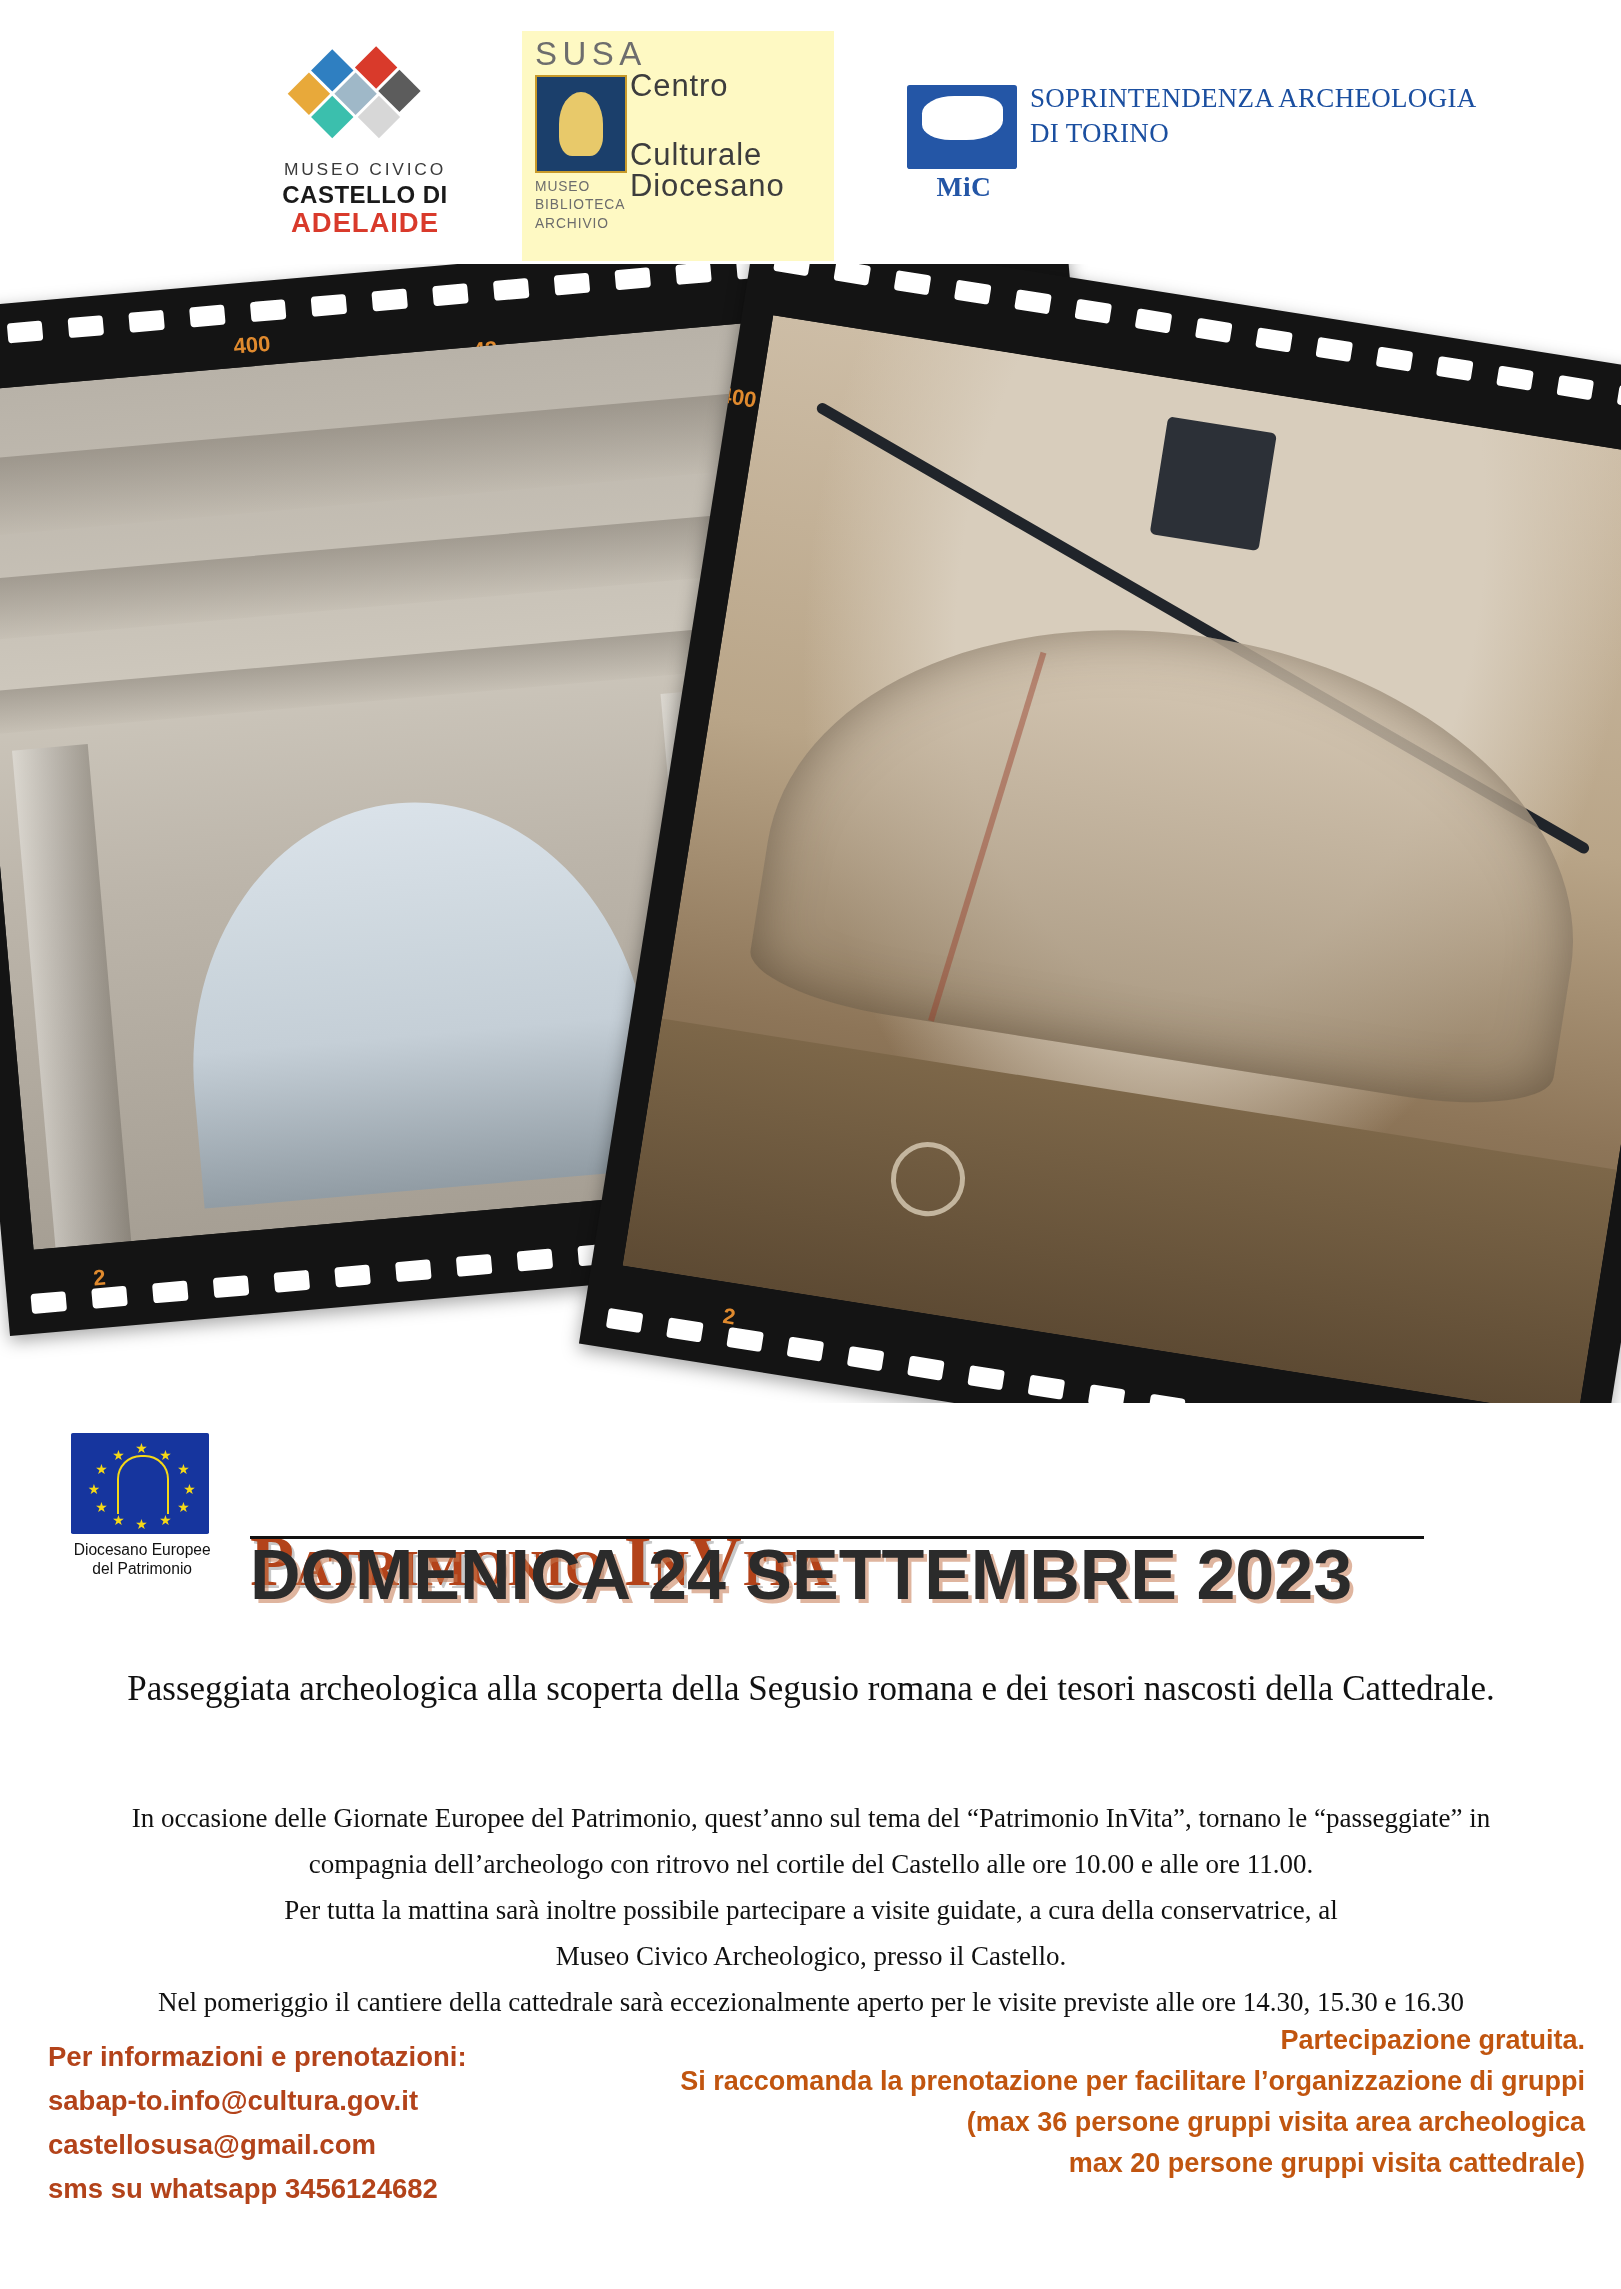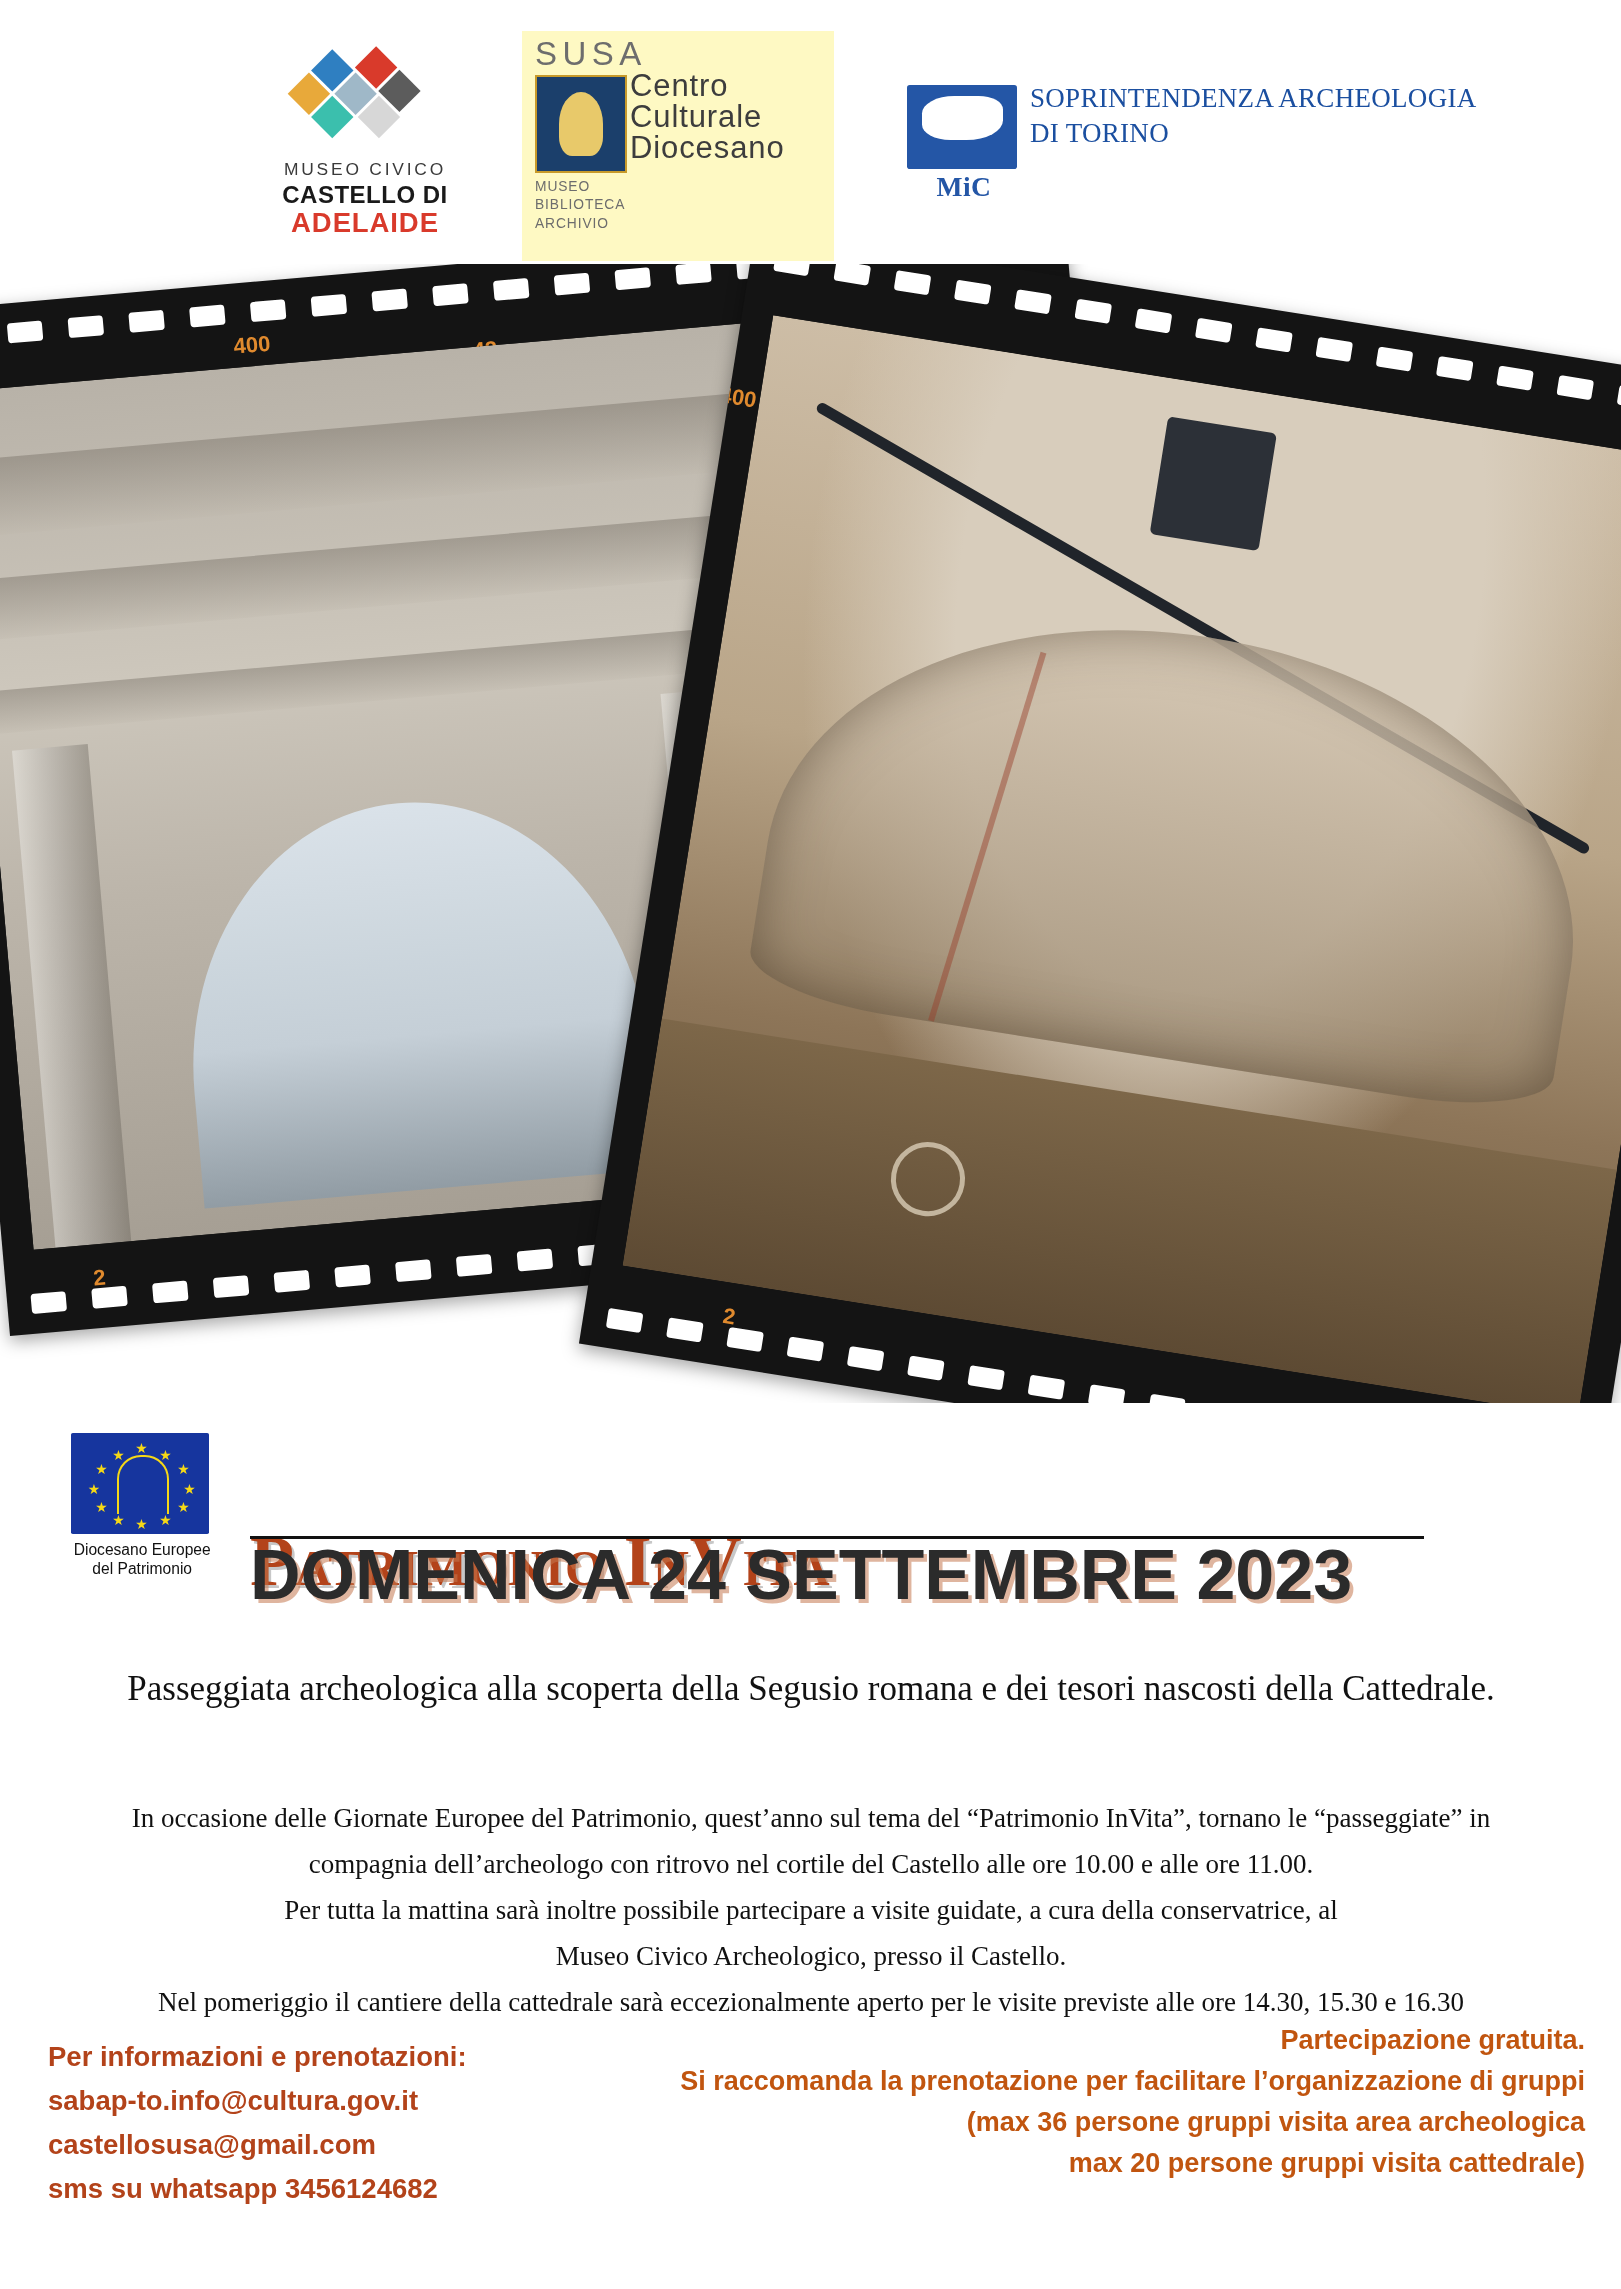--- a/index.html
+++ b/index.html
@@ -193,21 +193,21 @@
     background: #e8c96a;
     border-radius: 50% 50% 30% 30%;
   }
   .ccd-words {
     position: absolute;
     left: 108px; top: 39px;
     color: #3d3d3d;
     line-height: 31px;
   }
   .ccd-w1 { font-size: 31px; letter-spacing: 0.9px; }
-  .ccd-w2 { font-size: 31px; letter-spacing: 0.9px; }
+  .ccd-w2 { font-size: 31px; letter-spacing: 0.9px; margin-top: 38px; }
   .ccd-w3 { font-size: 31px; letter-spacing: 0.9px; }
   .ccd-small {
     position: absolute;
     left: 13px; top: 147px;
     font-size: 13.8px;
     line-height: 18.4px;
     letter-spacing: 0.9px;
     color: #6d6d6d;
   }
 

